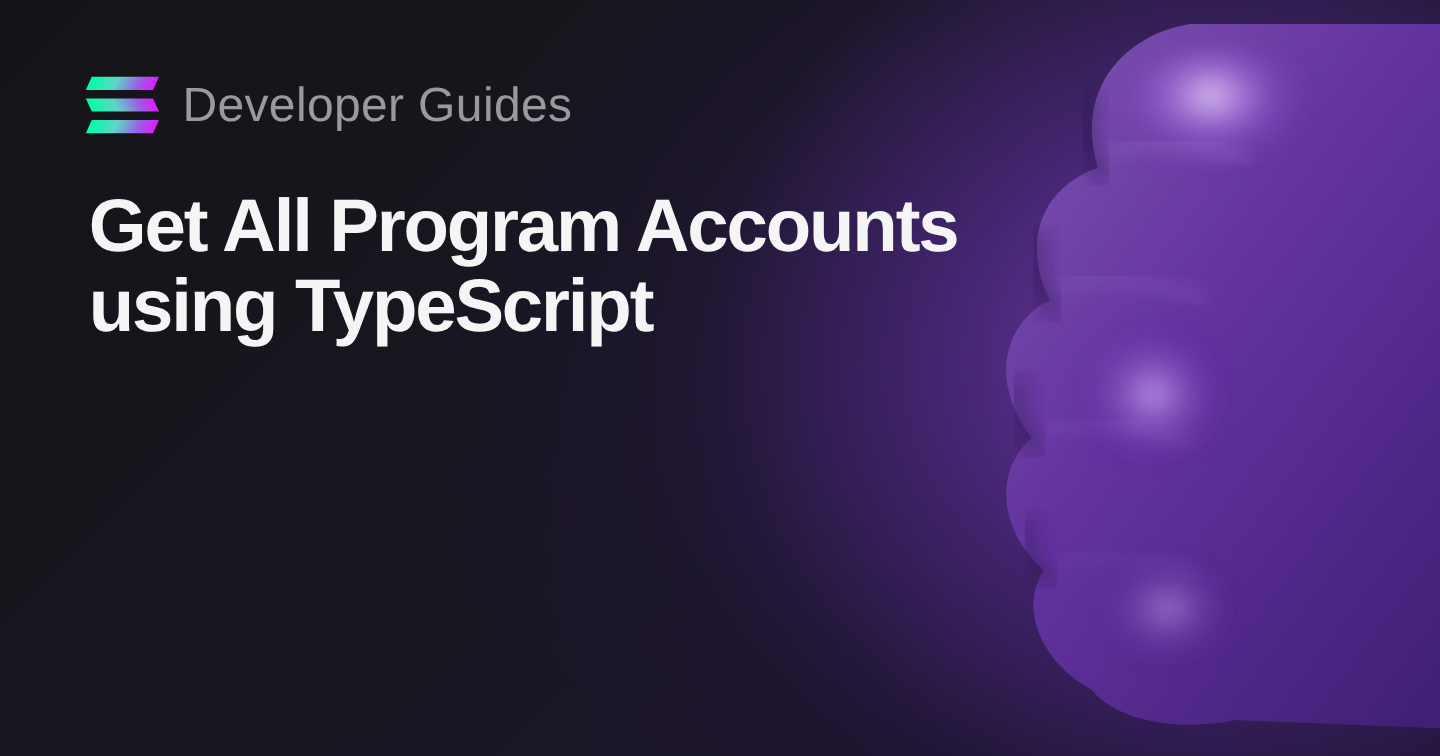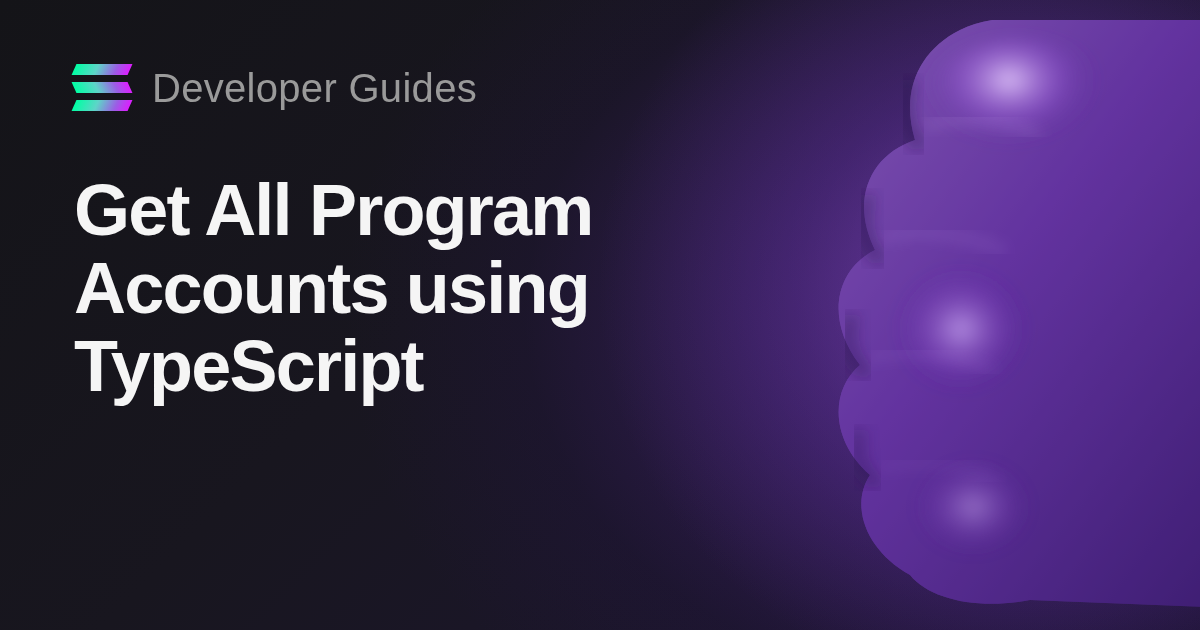--- a/index.html
+++ b/index.html
@@ -42,21 +42,21 @@
     .content {
       position: absolute;
       left: 74px;
       top: 64px;
       z-index: 10;
     }
     .header {
       display: flex;
       align-items: center;
       gap: 22px;
-      margin-bottom: 60px;
+      margin-bottom: 44px;
     }
     .logo {
       width: 56px;
       height: 48px;
       position: relative;
     }
     .logo-bar {
       position: absolute;
       width: 56px;
       height: 11px;
@@ -74,21 +74,21 @@
       top: 36px;
     }
     .subtitle {
       color: #9a9a9a;
       font-size: 40px;
       font-weight: 400;
       letter-spacing: 0.3px;
     }
     .title {
       color: #f5f5f5;
-      font-size: 72px;
+      font-size: 62px;
       font-weight: 600;
       line-height: 1.08;
       letter-spacing: -1.8px;
       max-width: 820px;
     }
   </style>
 </head>
 <body>
 
 <div class="container">

